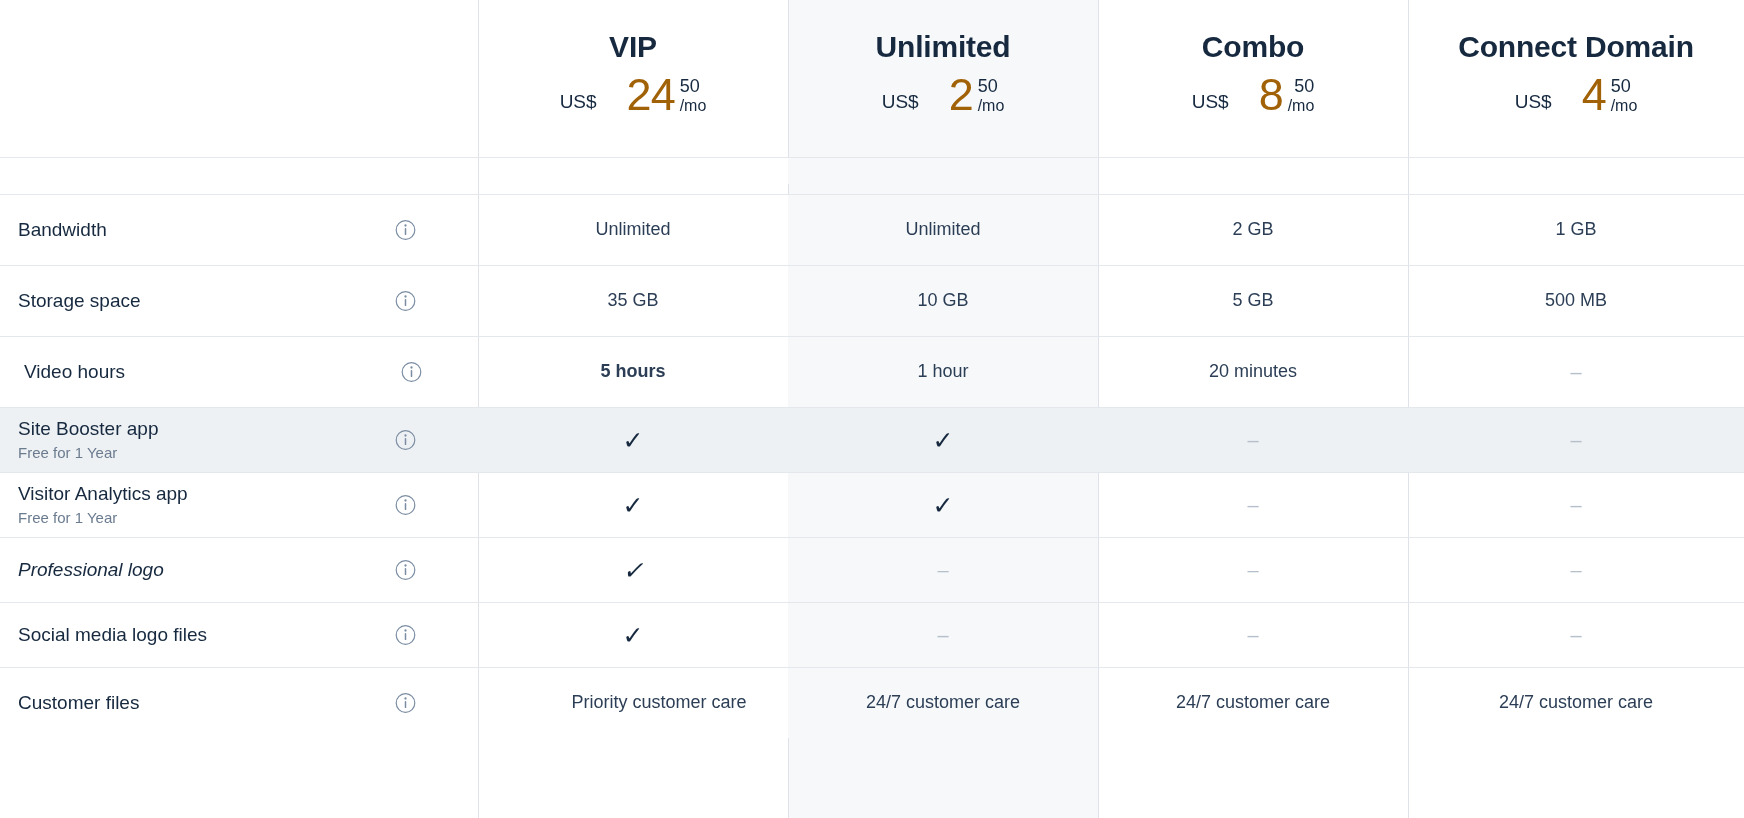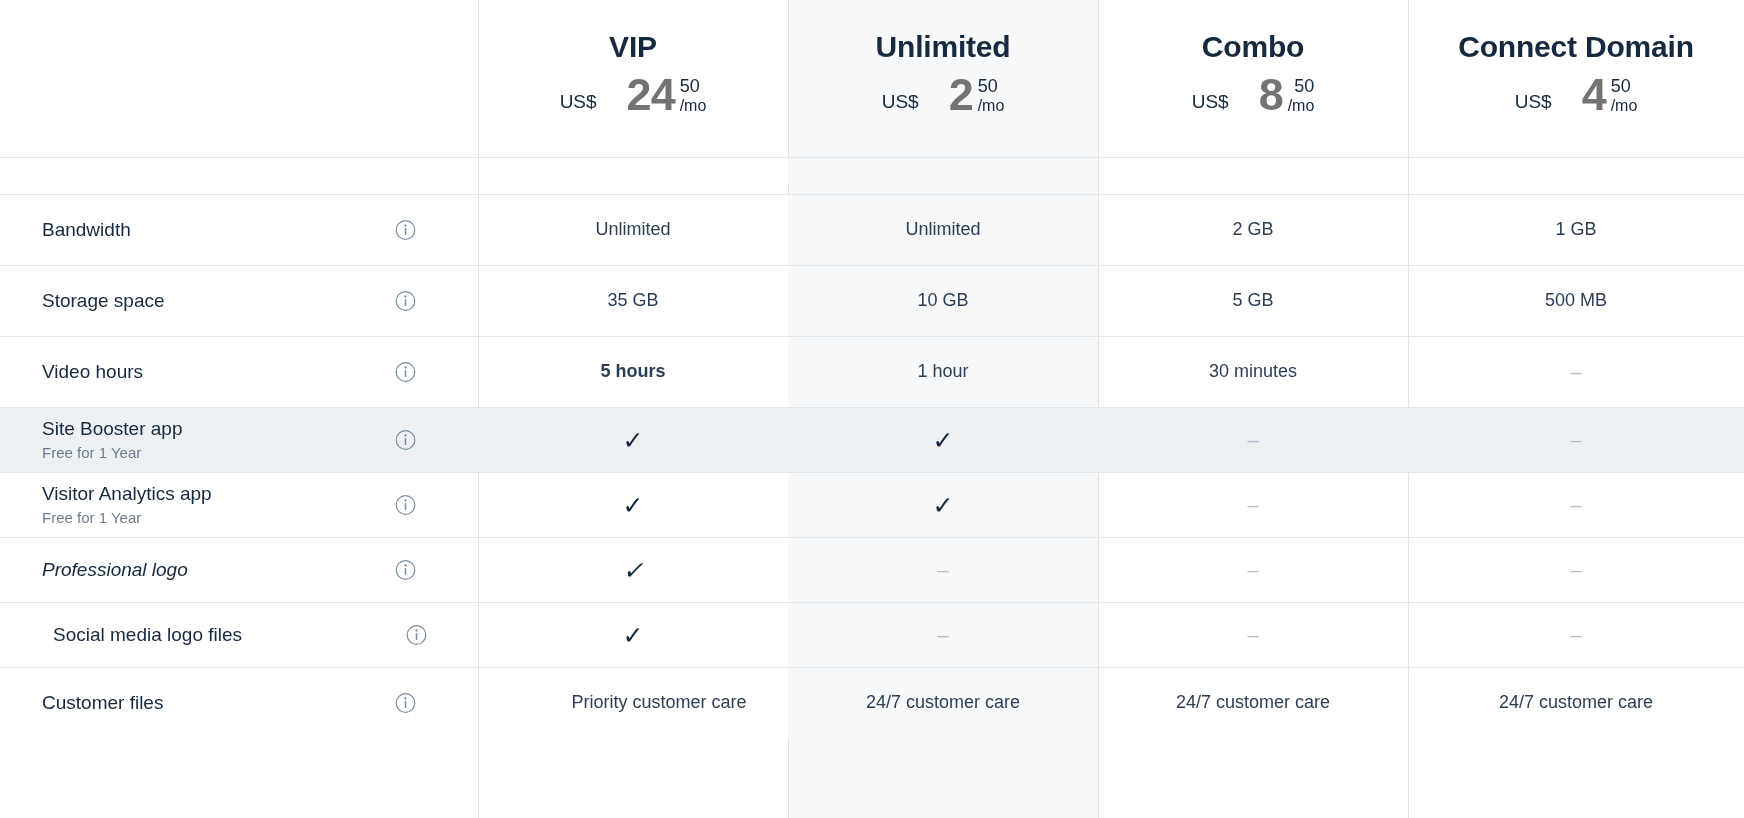--- a/index.html
+++ b/index.html
@@ -32,21 +32,21 @@
   .header .hcell.hl { background: #f6f8fa; }
   .header .hcell.blank { background: #ffffff; }
   .plan-name {
     font-size: 30px; font-weight: bold; letter-spacing: -0.2px;
     color: #16293f; line-height: 1.1; white-space: nowrap;
   }
   .price-row {
     display: flex; align-items: flex-start; margin-top: 12px; white-space: nowrap;
   }
   .cur { font-size: 19px; color: #16293f; line-height: 1; margin-top: 17px; margin-right: 6px; }
-  .amt { font-size: 45px; font-weight: bold; color: #737373; line-height: 0.88; letter-spacing: -1px; margin-left: 24px; }
+  .amt { font-size: 45px; font-weight: normal; color: #a16207; line-height: 0.88; letter-spacing: -1px; margin-left: 24px; }
   .frac { display: flex; flex-direction: column; margin-left: 5px; margin-top: 2px; }
   .cents { font-size: 18px; color: #16293f; line-height: 1.05; }
   .per { font-size: 16px; color: #16293f; line-height: 1.2; }
   .header-mask {
     position: absolute; top: 0; left: 0; right: 0; height: 158px;
     background: #ffffff; z-index: 20;
   }
   .header-mask .hlpatch {
     position: absolute; top: 0; bottom: 0; background: #f6f8fa;
   }
@@ -58,21 +58,21 @@
   
   .rows { position: absolute; top: 0; left: 0; right: 0; z-index: 10; }
   .row { position: absolute; left: 0; right: 0; border-top: 1px solid #e4e8ed; }
   .row.rowhl { background: #eef1f4; }
   .row.rowhl .cell.hl { background: #eef1f4; }
 
   .cell { position: absolute; top: 0; bottom: 0; display: flex; align-items: center; }
   .cell.hl { background: #f6f8fa; }
 
   .feat {
-    padding-left: 42px; padding-right: 12px;
+    padding-left: 18px; padding-right: 12px;
     flex-direction: column; align-items: flex-start; justify-content: center;
   }
   .feat-title { font-size: 19px; color: #16293f; line-height: 1.32; }
   .feat-sub { font-size: 15px; color: #6b7b8f; line-height: 1.35; margin-top: 2px; }
 
   .info {
     position: absolute; right: 62px; top: 50%; transform: translateY(-50%);
     width: 21px; height: 21px;
   }
   .info svg { display: block; }
@@ -164,38 +164,38 @@
           <span style="color: rgb(44, 62, 86);">10 GB</span>
         </div>
         <div class="cell val" style="left: 1098px; width: 310px;">
           <span style="color: rgb(44, 62, 86);">5 GB</span>
         </div>
         <div class="cell val" style="left: 1408px; width: 336px;">
           <span style="color: rgb(44, 62, 86);">500 MB</span>
         </div>
       </div>
       <div class="row" style="top: 336px; height: 71px; border-top-color: rgb(228, 232, 237);">
-        <div class="cell feat" style="left: 0px; width: 478px;">
+        <div class="cell feat" style="left: 6px; width: 478px;">
           <div class="feat-title" style="color: rgb(22, 41, 63);">Video hours</div>
           <span class="info">
             <svg width="21" height="21" viewBox="0 0 21 21">
               <circle cx="10.5" cy="10.5" r="9.3" fill="none" stroke="#7b8da3" stroke-width="1.2"></circle>
               <circle cx="10.5" cy="6" r="1.15" fill="#7b8da3"></circle>
               <rect x="9.75" y="8.6" width="1.5" height="7" rx="0.7" fill="#7b8da3"></rect>
             </svg>
           </span>
         </div>
         <div class="cell val" style="left: 478px; width: 310px; font-weight: bold;">
           <span style="color: rgb(44, 62, 86);">5 hours</span>
         </div>
         <div class="cell val hl" style="left: 788px; width: 310px; background: rgb(246, 248, 250);">
           <span style="color: rgb(44, 62, 86);">1 hour</span>
         </div>
         <div class="cell val" style="left: 1098px; width: 310px;">
-          <span style="color: rgb(44, 62, 86);">30 minutes</span>
+          <span style="color: rgb(44, 62, 86);">20 minutes</span>
         </div>
         <div class="cell val" style="left: 1408px; width: 336px;">
           <span class="dash" style="color: rgb(182, 192, 204);">–</span>
         </div>
       </div>
       <div class="row rowhl" style="top: 407px; height: 65px; border-top-color: rgb(228, 232, 237);">
         <div class="cell feat" style="left: 0px; width: 478px;">
           <div class="feat-title" style="color: rgb(22, 41, 63);">Site Booster app</div>
           <div class="feat-sub" style="color: rgb(107, 123, 143);">Free for 1 Year</div>
           <span class="info">
@@ -262,21 +262,21 @@
           <span class="dash" style="color: rgb(182, 192, 204);">–</span>
         </div>
         <div class="cell val" style="left: 1098px; width: 310px;">
           <span class="dash" style="color: rgb(182, 192, 204);">–</span>
         </div>
         <div class="cell val" style="left: 1408px; width: 336px;">
           <span class="dash" style="color: rgb(182, 192, 204);">–</span>
         </div>
       </div>
       <div class="row" style="top: 602px; height: 65px; border-top-color: rgb(228, 232, 237);">
-        <div class="cell feat" style="left: 11px; width: 478px;">
+        <div class="cell feat" style="left: 0px; width: 478px;">
           <div class="feat-title" style="color: rgb(22, 41, 63);">Social media logo files</div>
           <span class="info">
             <svg width="21" height="21" viewBox="0 0 21 21">
               <circle cx="10.5" cy="10.5" r="9.3" fill="none" stroke="#7b8da3" stroke-width="1.2"></circle>
               <circle cx="10.5" cy="6" r="1.15" fill="#7b8da3"></circle>
               <rect x="9.75" y="8.6" width="1.5" height="7" rx="0.7" fill="#7b8da3"></rect>
             </svg>
           </span>
         </div>
         <div class="cell val" style="left: 478px; width: 310px;">

